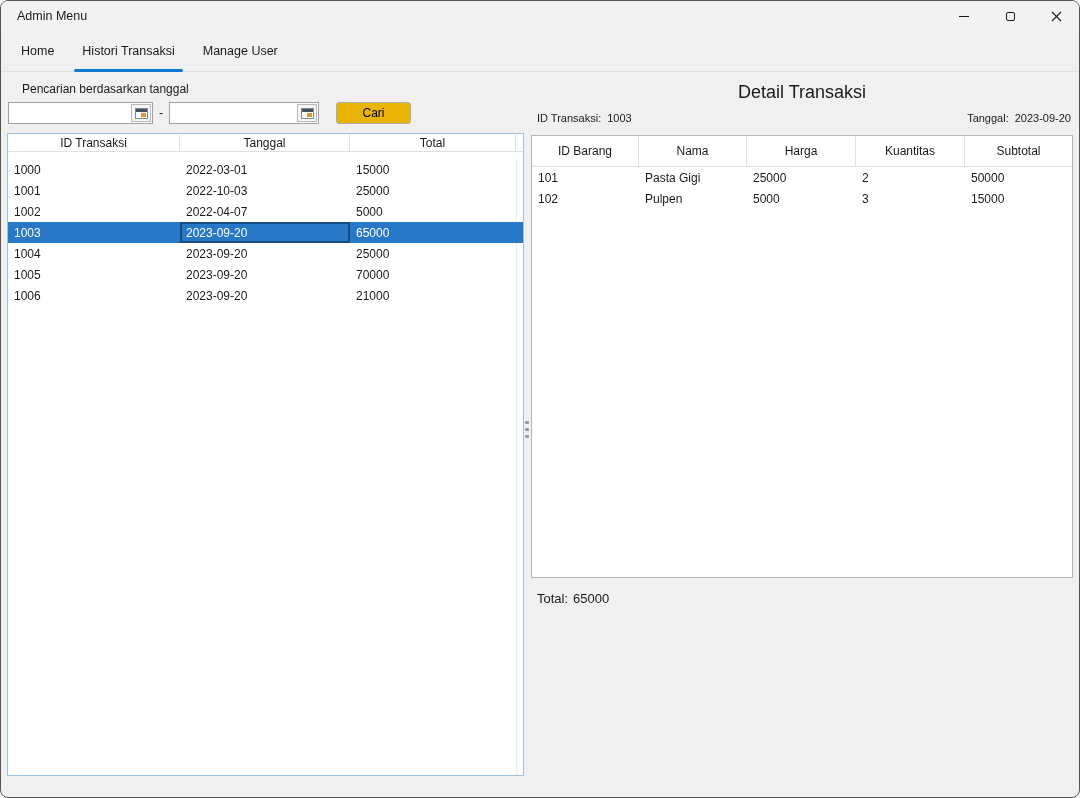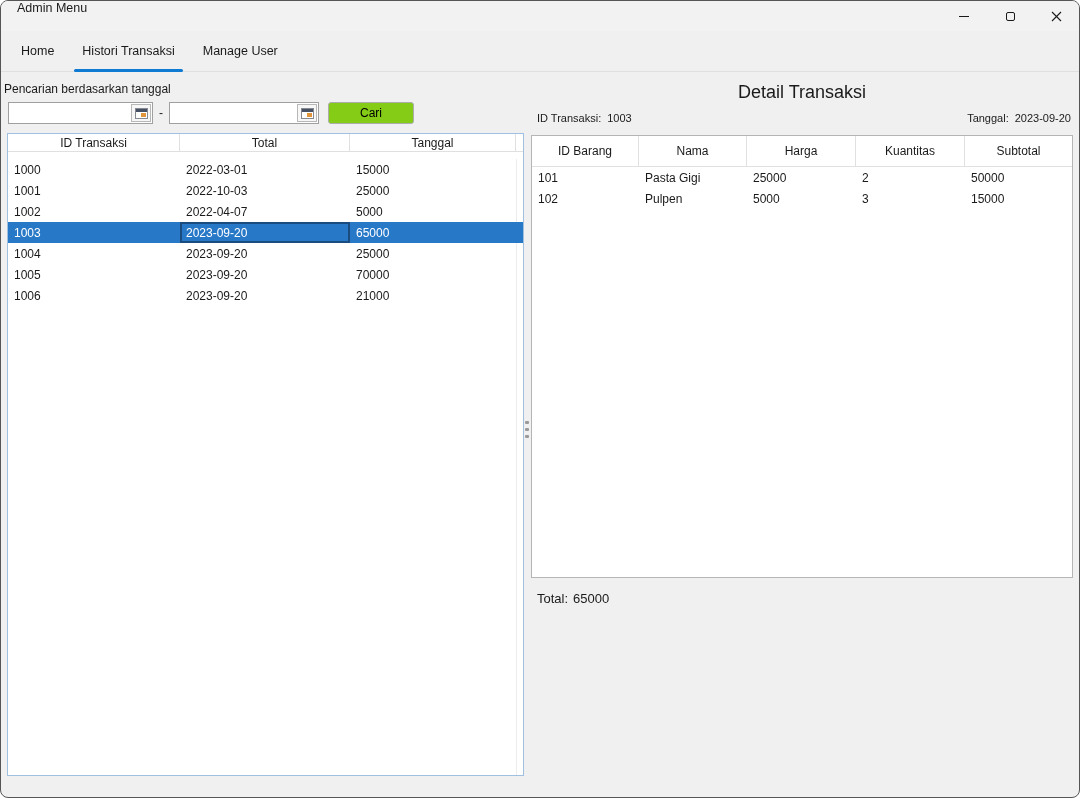--- a/index.html
+++ b/index.html
@@ -4,43 +4,43 @@
 <style>
   html,body{margin:0;padding:0;background:#fff;}
   *{box-sizing:border-box;}
   .window{
     position:relative;width:1080px;height:798px;
     background:#f0f0f0;border:1px solid #555;border-radius:8px;overflow:hidden;
     font-family:"Liberation Sans",sans-serif;color:#1a1a1a;font-size:12px;
     display:flex;flex-direction:column;
   }
   
-  .titlebar{height:30px;display:flex;flex:0 0 auto;background:#f2f2f2;gap:24px;}
+  .titlebar{height:30px;display:flex;align-items:center;flex:0 0 auto;background:#f2f2f2;gap:24px;}
   .title{padding-left:16px;font-size:12.5px;}
   .win-controls{margin-left:auto;display:flex;height:100%;}
   .win-btn{width:46px;height:100%;display:flex;align-items:center;justify-content:center;cursor:default;}
   .min-glyph{width:10px;height:1px;background:#1a1a1a;}
   .max-glyph{width:9px;height:9px;border:1px solid #1a1a1a;border-radius:2px;background:transparent;}
   
   .tabbar{height:41px;display:flex;align-items:stretch;padding-left:6px;border-bottom:1px solid #e0e0e0;flex:0 0 auto;}
   .tab{display:flex;align-items:center;padding:0 14px;font-size:12.5px;position:relative;cursor:default;}
   .tab.active::after{content:"";position:absolute;left:6px;right:6px;bottom:-1px;height:3px;background:#0f7ad1;border-radius:2px;}
   
   .content{position:relative;flex:1;}
-  .search-label{position:absolute;left:3px;top:10px;}
+  .search-label{position:absolute;left:21px;top:10px;}
   .search-row{position:absolute;left:7px;top:30px;display:flex;align-items:center;}
   .date-input{width:145px;height:22px;background:#fff;border:1px solid #a0a0a0;display:flex;align-items:center;padding:0 1px;}
   .date-input.second{width:150px;}
   .date-text{border:none;outline:none;flex:1;min-width:0;height:100%;background:transparent;font:inherit;padding:0 3px;}
   .cal-btn{width:20px;height:18px;flex:0 0 auto;background:#f7f7f7;border:1px solid #b8b8b8;display:flex;align-items:center;justify-content:center;cursor:default;}
   .cal-icon{width:13px;height:11px;border:1px solid #86898f;background:#fff;position:relative;}
   .cal-icon::before{content:"";position:absolute;left:0;top:0;right:0;height:3px;background:#465064;}
   .cal-icon::after{content:"";position:absolute;right:1px;bottom:1px;width:5px;height:4px;background:#e0943c;}
   .dash{margin:0 6px;}
-  .cari-btn{width:86px;height:22px;margin-left:9px;background:#84cc16;border:1px solid #acacac;border-radius:3px;font:inherit;display:flex;align-items:center;justify-content:center;cursor:default;}
+  .cari-btn{width:75px;height:22px;margin-left:17px;background:#eab308;border:1px solid #acacac;border-radius:3px;font:inherit;display:flex;align-items:center;justify-content:center;cursor:default;}
   
   .trans-table{position:absolute;left:6px;top:61px;width:517px;height:643px;background:#fff;border:1px solid #9fc0e1;}
   .t-header{display:grid;grid-template-columns:172px 170px 166px 1fr;height:18px;border-bottom:1px solid #e0e0e0;}
   .t-header .hcell{display:flex;align-items:center;justify-content:center;border-right:1px solid #e0e0e0;}
   .t-header::after{content:"";}
   .t-body{position:absolute;top:25px;left:0;right:0;}
   .t-row{display:grid;grid-template-columns:172px 170px 166px 1fr;height:21px;}
   .t-row::after{content:"";}
   .t-row .cell{display:flex;align-items:center;padding-left:6px;overflow:hidden;white-space:nowrap;}
   .t-row.selected{background:#2878c8;color:#fff;position:relative;z-index:2;}
@@ -116,22 +116,22 @@
           <span class="cal-icon"></span>
         </div>
       </div>
       <button class="cari-btn">Cari</button>
     </div>
 
     <div class="trans-table">
       <div class="t-header">
 
       <div class="hcell">ID Transaksi</div>
+          <div class="hcell">Tanggal</div>
           <div class="hcell">Total</div>
-          <div class="hcell">Tanggal</div>
         </div>
       <div class="t-body">
 
       <div class="t-row">
             <div class="cell">1000</div>
             <div class="cell">2022-03-01</div>
             <div class="cell">15000</div>
           </div>
           <div class="t-row">
             <div class="cell">1001</div>

